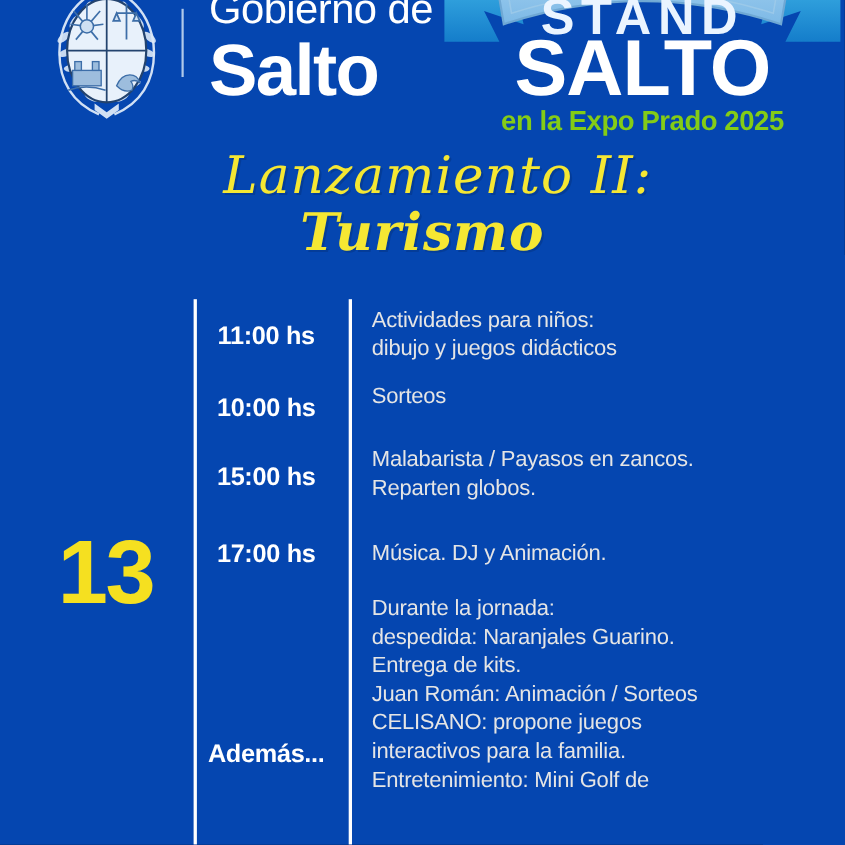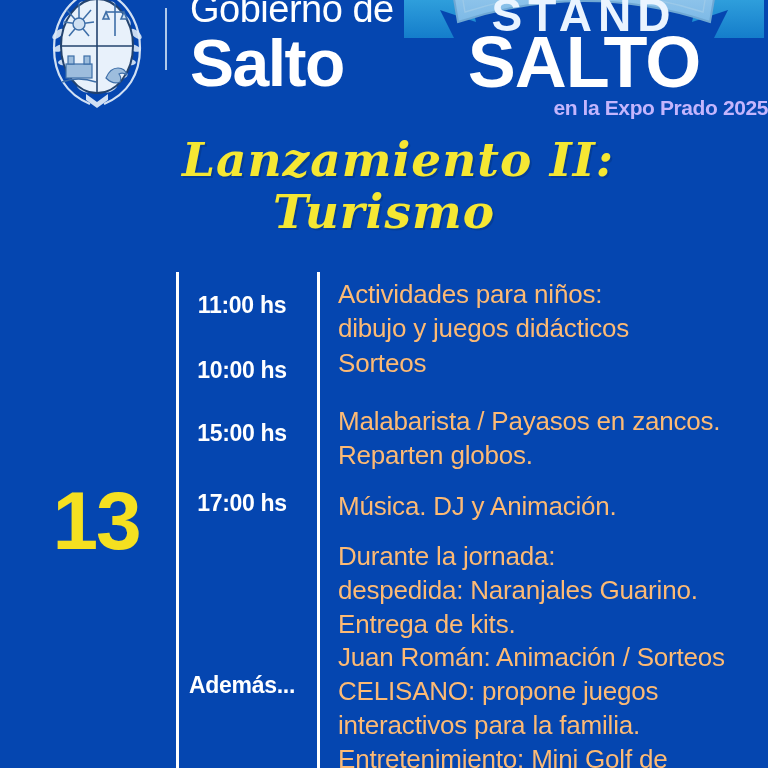--- a/index.html
+++ b/index.html
@@ -101,44 +101,44 @@
     font-weight: 800;
     letter-spacing: -1px;
     line-height: 1;
     white-space: nowrap;
   }
   #badge-sub {
     position: absolute;
     left: 0;
     top: 178px;
     width: 368px;
-    text-align: right;
-    color: #c4b5fd;
-    font-size: 21px;
+    text-align: center;
+    color: #84cc16;
+    font-size: 25px;
     font-weight: 600;
     letter-spacing: -0.4px;
     white-space: nowrap;
   }
 
   
   #title-block {
     position: absolute;
     left: 0;
     top: 136px;
     width: 768px;
     text-align: center;
     color: #f5e733;
     font-family: "DejaVu Serif", serif;
     font-style: italic;
     line-height: 1.02;
     text-shadow: 2px 2px 0 rgba(0,0,0,.13);
   }
   #title-line1 {
     font-size: 47px;
-    font-weight: 700;
+    font-weight: 400;
     letter-spacing: 1px;
     padding-left: 28px;
   }
   #title-line2 {
     font-size: 47px;
     font-weight: 700;
     letter-spacing: 1px;
     margin-top: 4px;
   }
 
@@ -196,22 +196,22 @@
     color: #ffffff;
     font-size: 23px;
     font-weight: 700;
     letter-spacing: -0.3px;
     white-space: nowrap;
   }
   .row-desc {
     position: absolute;
     left: 338px;
     width: 420px;
-    color: #fdba74;
-    font-size: 26px;
+    color: #e5e5e5;
+    font-size: 20px;
     font-weight: 400;
     line-height: 1.3;
     letter-spacing: -0.2px;
   }
   .row-desc .dline { display: block; white-space: nowrap; }
 </style>
 </head>
 <body>
 
 <div id="poster">

